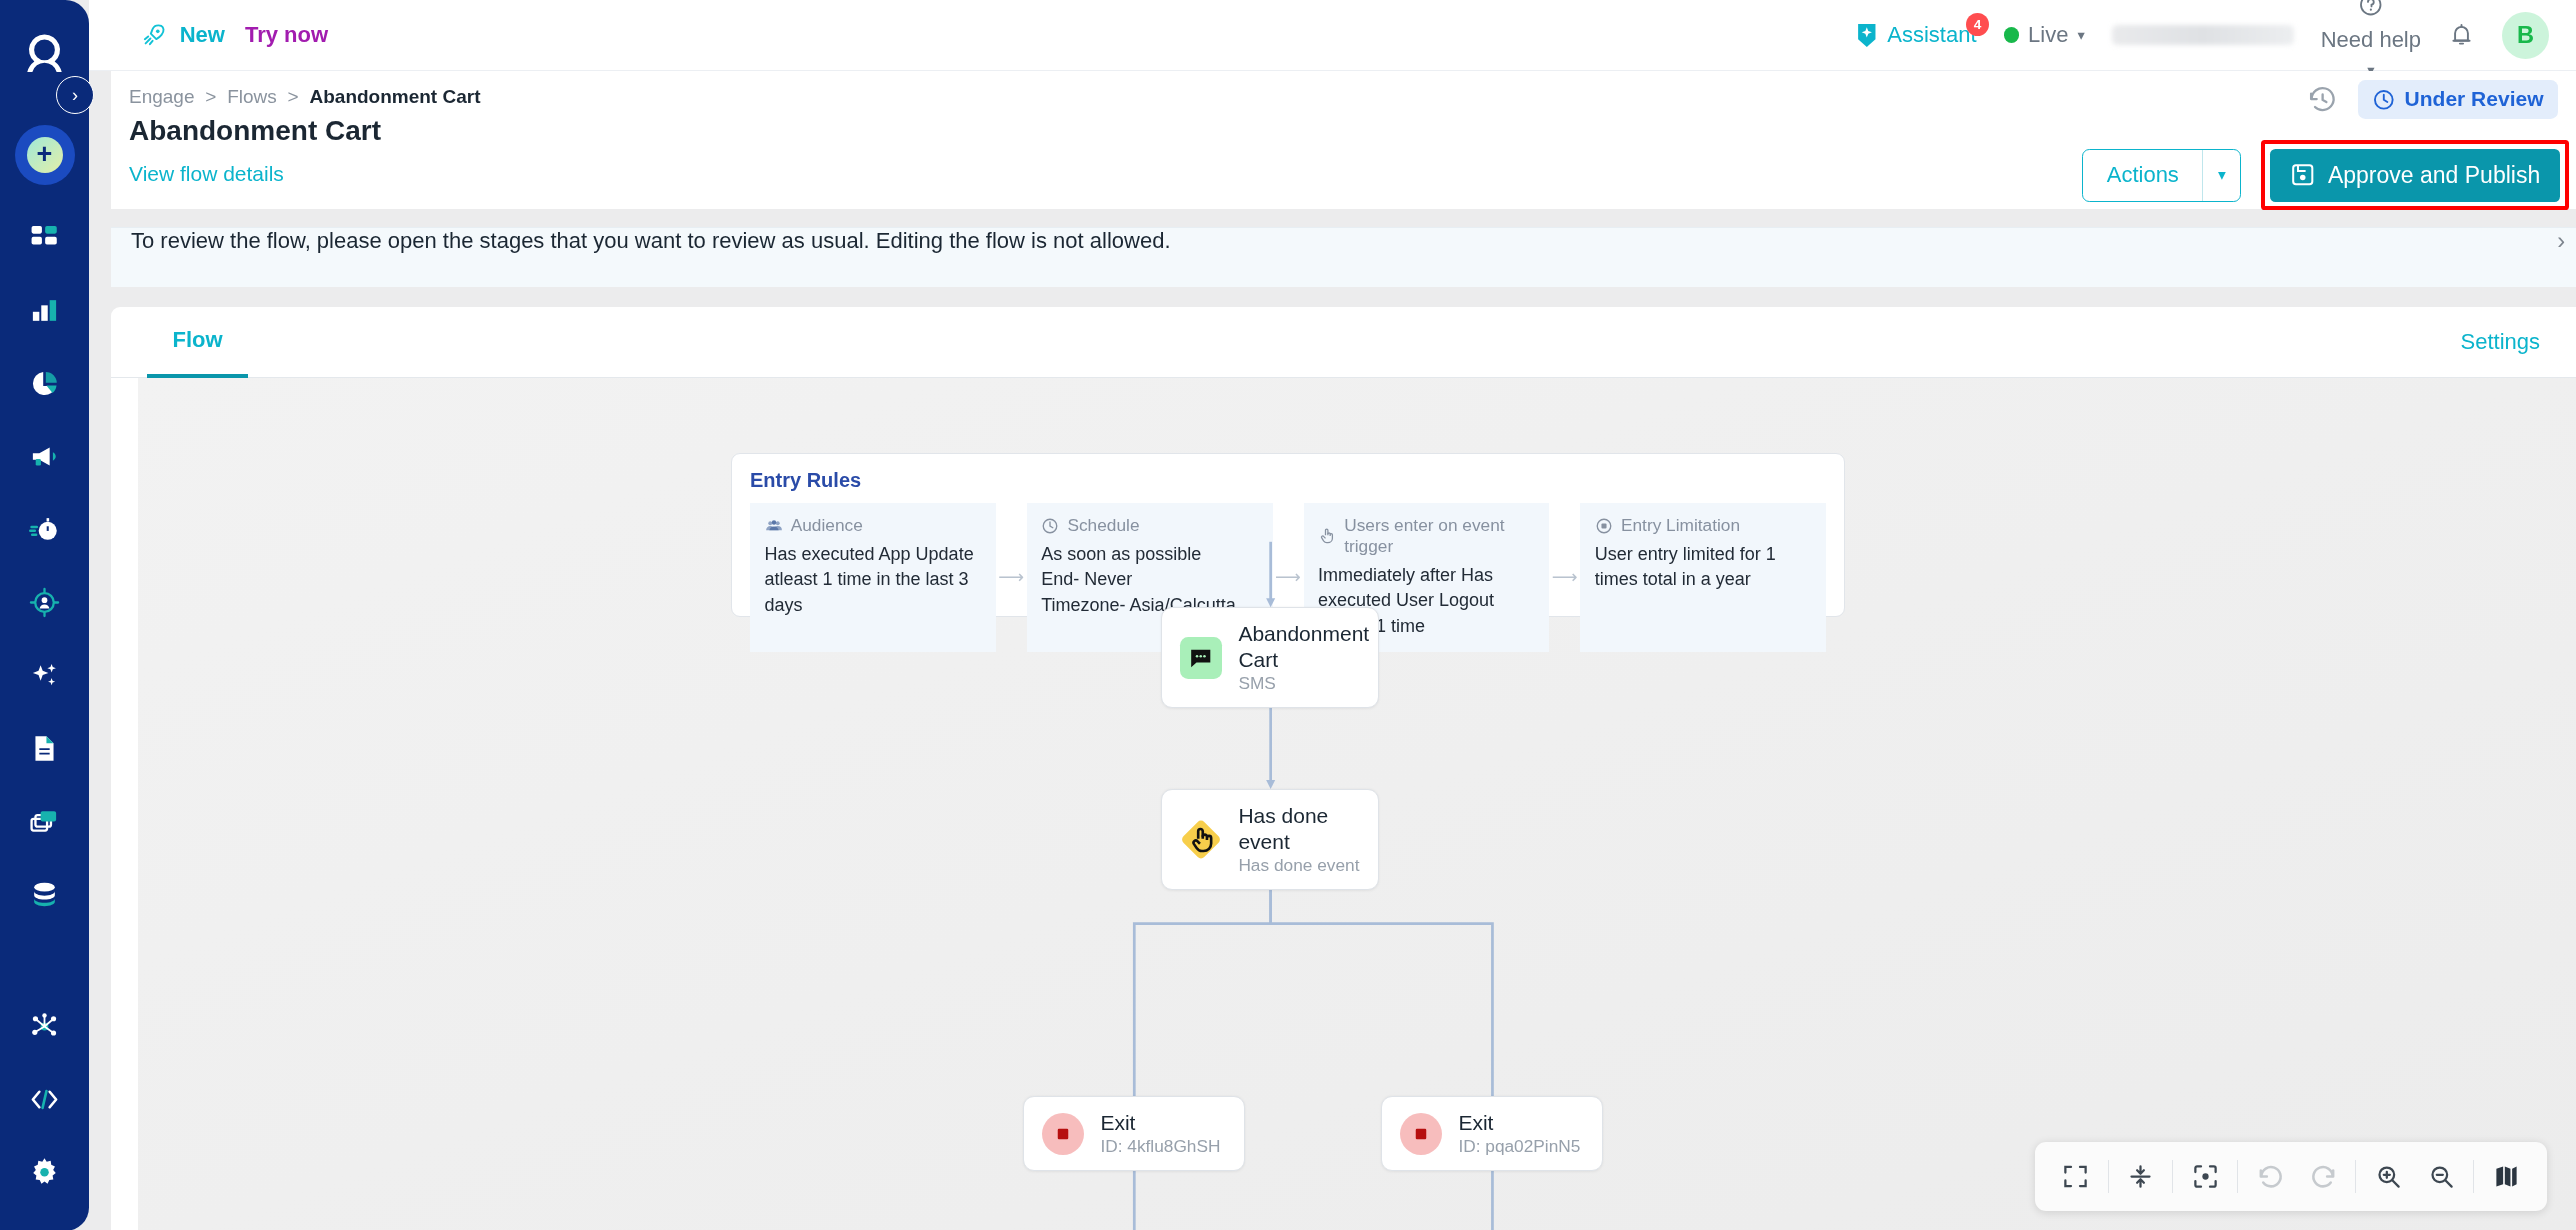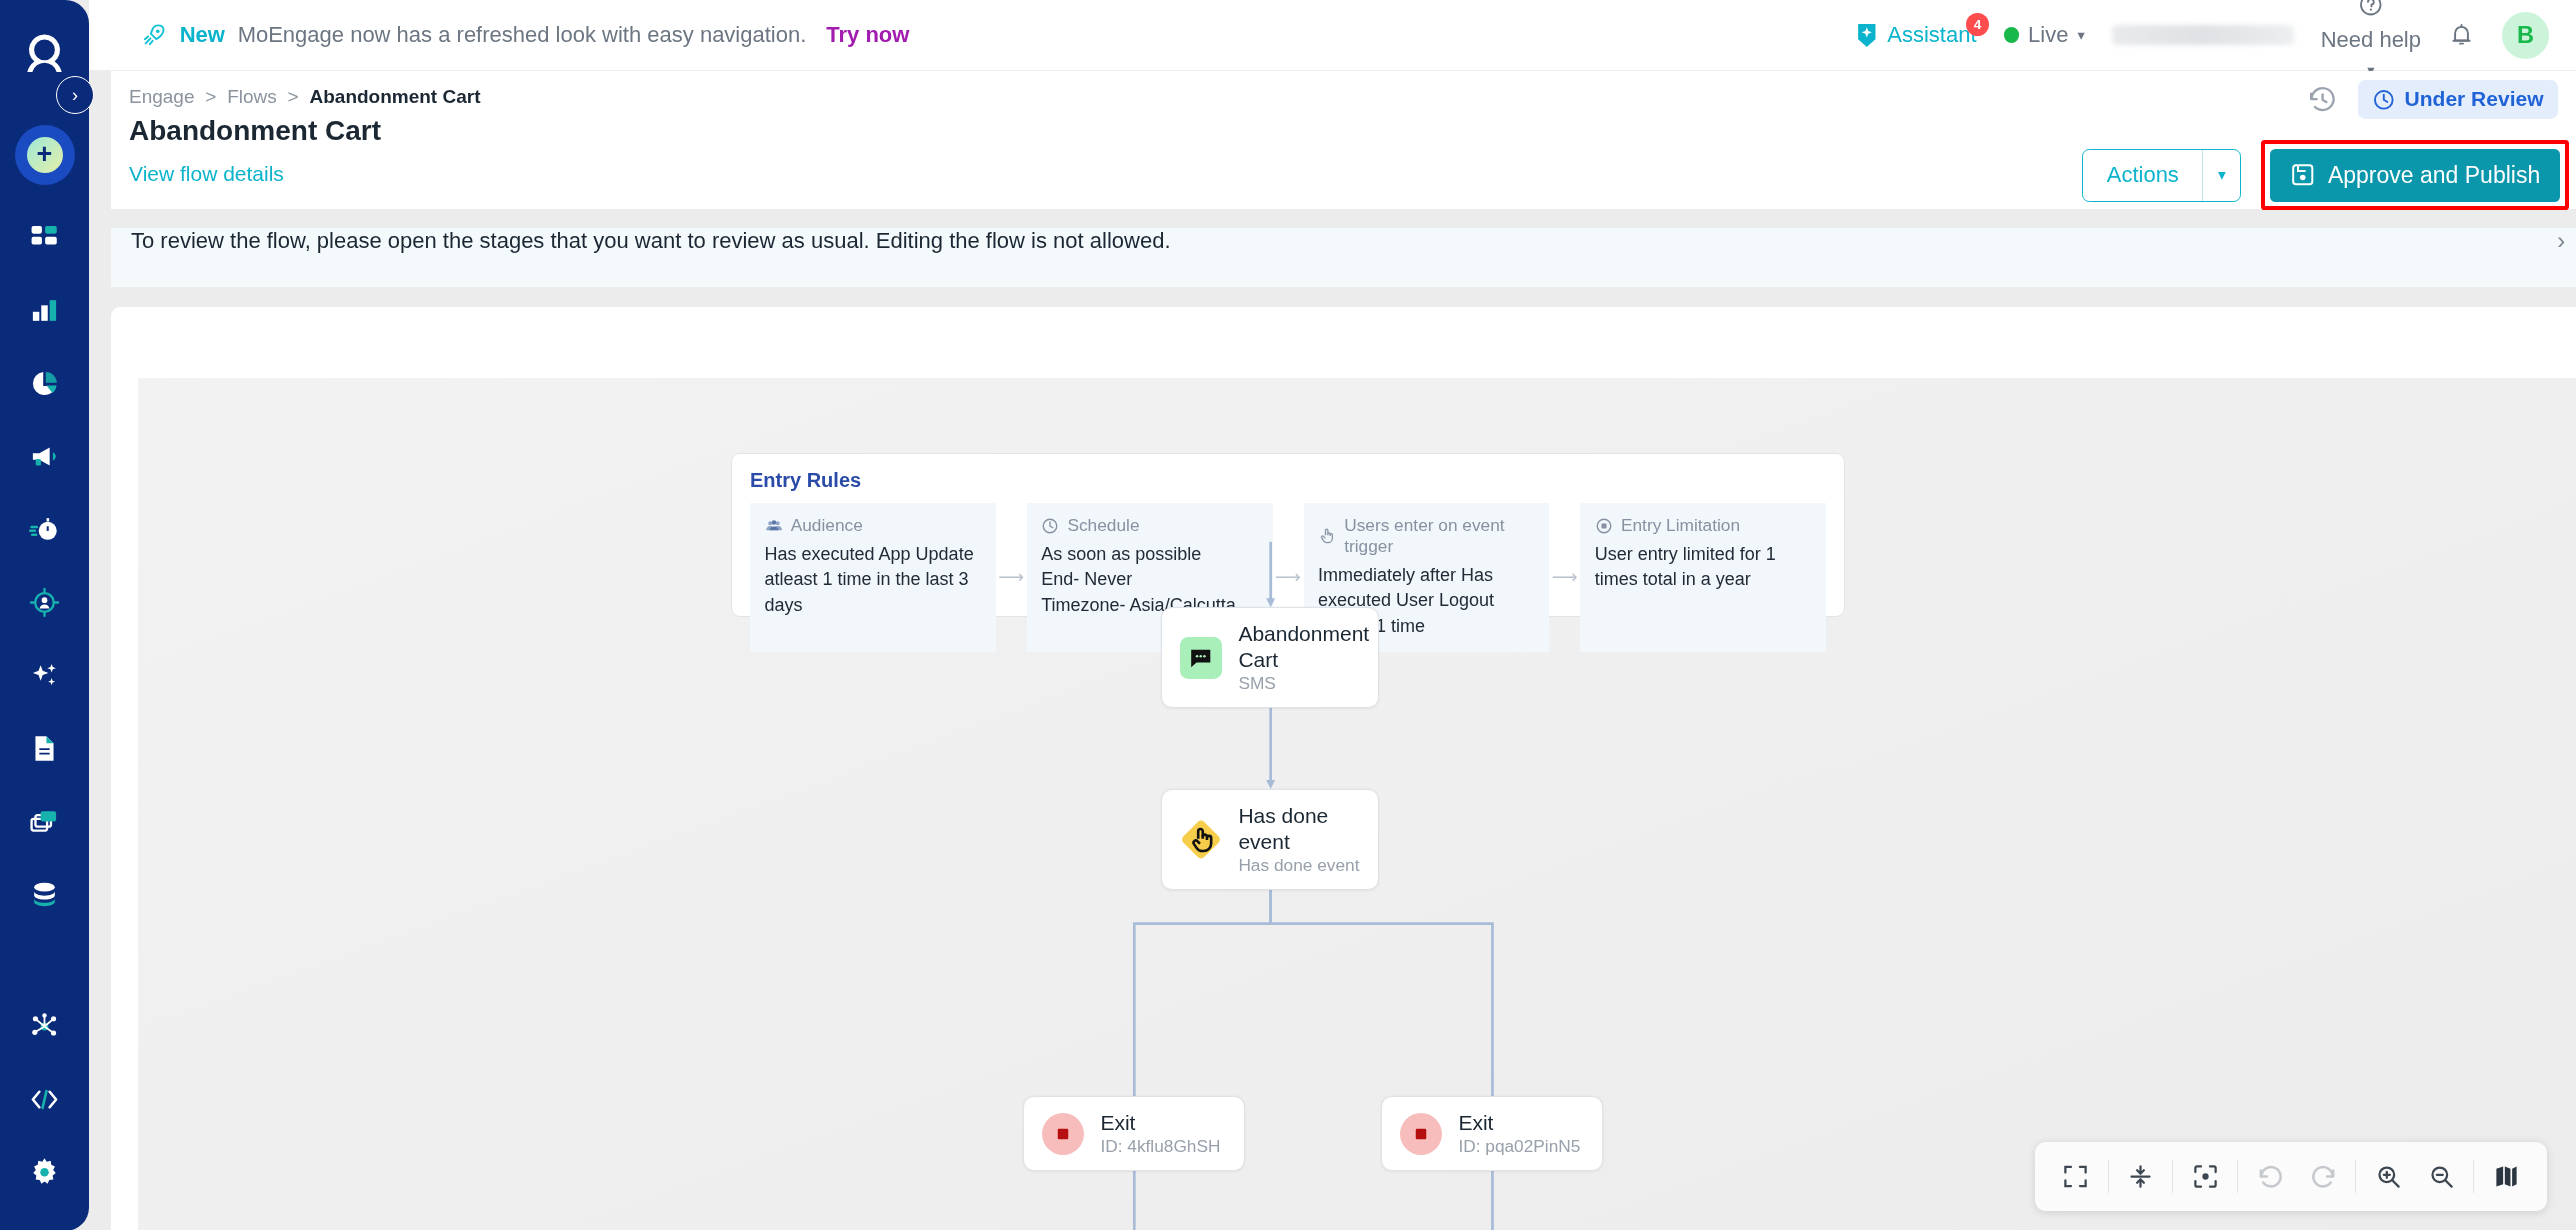--- a/index.html
+++ b/index.html
@@ -311,21 +311,20 @@
   <header class="topbar">
     <div class="promo">
       <span>
         <svg width="27" height="27" viewBox="0 0 24 24">
             <path fill="none" stroke="#12c2d6" stroke-width="1.7" stroke-linejoin="round" d="M14.5 3.2c3.6-.6 6 .3 6.4 3.4.4 3.2-3 6.8-6.4 8.6l-4.9-4.9C11.3 7 11 3.8 14.5 3.2z"></path>
             <circle cx="15.8" cy="8.3" r="1.6" fill="#12c2d6"></circle>
             <path fill="none" stroke="#12c2d6" stroke-width="1.7" stroke-linecap="round" d="M9.3 14.7L5 19M7.3 12.8l-3 2.5M11.2 16.7l-2.4 3"></path>
           </svg>
       </span>
       <span class="new">New</span>
-      <span class="msg">MoEngage now has a refreshed look with easy navigation.</span>
       <span class="trynow">Try now</span>
     </div>
 
     <div class="top-right">
       <div class="assistant">
         <span>
           <svg width="23.6" height="27" viewBox="0 0 24 28">
               <path fill="#0bb4cc" d="M3 2h18v16l-9 8-9-8z"></path>
               <path fill="#fff" d="M12 5.5l1.5 3.8 3.8 1.4-3.8 1.4L12 16l-1.5-3.9-3.8-1.4 3.8-1.4z"></path>
             </svg>
@@ -415,20 +414,24 @@
       </div>
     </div>
   </section>
 
   <div class="notice">
     <span class="txt">To review the flow, please open the stages that you want to review as usual. Editing the flow is not allowed.</span>
     <span class="chev">›</span>
   </div>
 
   <section class="card">
+    <div class="tabsrow">
+      <div class="tab active">Flow</div>
+      <div class="tab-right">Settings</div>
+    </div>
 
     <div class="canvas">
 
       <div class="entry-rules">
         <div class="er-title">Entry Rules</div>
         <div class="er-grid">
 
           <div class="er-cell">
             <div class="er-head">
               <span>

